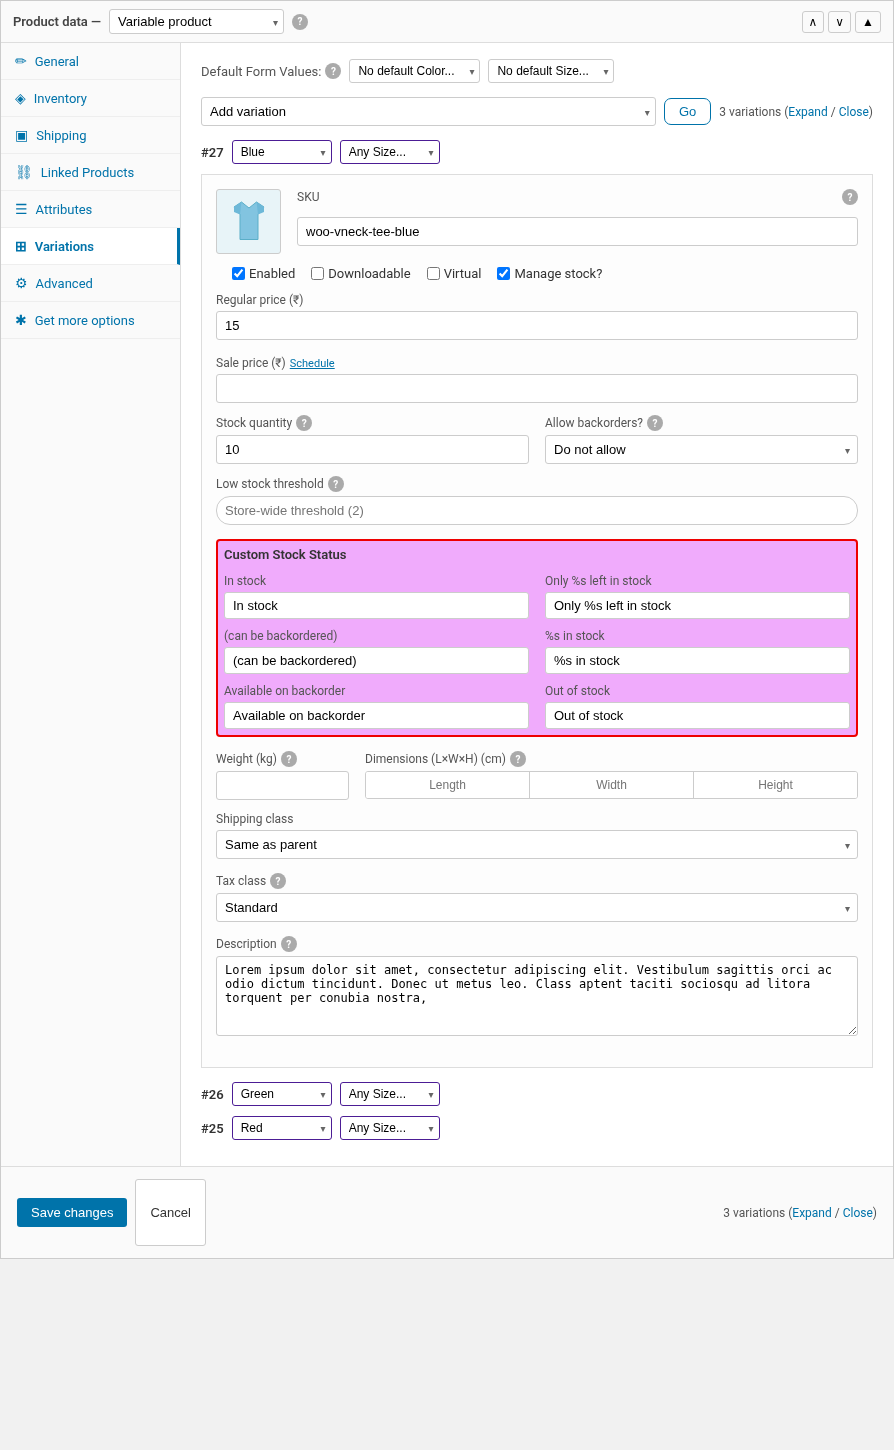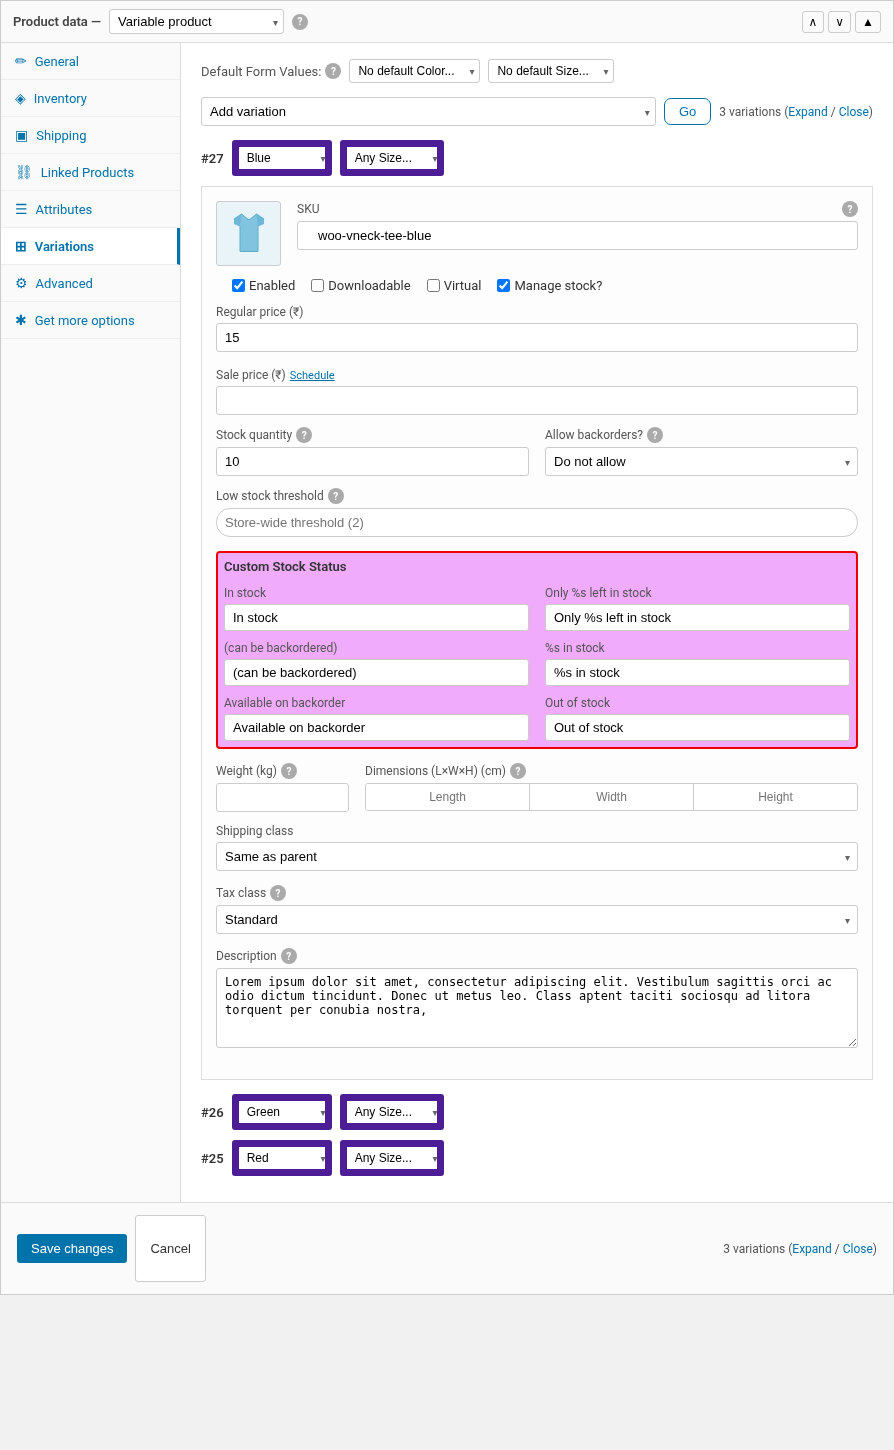--- a/index.html
+++ b/index.html
@@ -57,31 +57,31 @@
     .add-variation-row { display: flex; align-items: center; gap: 8px; margin-bottom: 14px; }
     .add-variation-row .select-wrap { flex: 1; }
     .add-variation-row select { width: 100%; padding: 6px 24px 6px 8px; border: 1px solid #ccc; border-radius: 3px; font-size: 13px; background: #fff; appearance: none; cursor: pointer; }
     .go-btn { padding: 5px 14px; background: #fff; border: 1px solid #0073aa; color: #0073aa; border-radius: 7px; cursor: pointer; font-size: 13px; }
     .variations-count { margin-left: auto; font-size: 12px; color: #555; }
     .variations-count a { color: #0073aa; text-decoration: none; }
 
     
     .variation-header { display: flex; align-items: center; gap: 8px; margin-bottom: 10px; }
     .variation-num { font-weight: 600; font-size: 13px; color: #333; }
-    .var-select { padding: 4px 24px 4px 8px; border: 7px solid #4c1d95; border-radius: 3px; background: #fff; appearance: none; cursor: pointer; font-size: 12px; min-width: 100px; }
+    .var-select { padding: 4px 24px 4px 8px; border: 1px solid #4c1d95; border-radius: 3px; background: #fff; appearance: none; cursor: pointer; font-size: 12px; min-width: 100px; }
 
     
     .variation-content { border: 1px solid #ddd; padding: 14px; background: #fdfdfd; margin-bottom: 14px; }
     .variation-image { width: 65px; height: 65px; background: #e8f4f8; border: 1px solid #ccc; border-radius: 3px; display: flex; align-items: center; justify-content: center; overflow: hidden; }
     .variation-image svg { width: 50px; height: 50px; }
 
     .var-top-row { display: flex; gap: 16px; align-items: flex-start; margin-bottom: 12px; }
     .var-sku-section { flex: 1; }
-    .var-sku-label { display: flex; align-items: center; justify-content: space-between; font-size: 12px; color: #555; margin-bottom: 4px; }
-    .var-sku-input { width: 100%; padding: 6px 20px; border: 1px solid #ccc; border-radius: 3px; font-size: 13px; }
+    .var-sku-label { display: flex; align-items: center; justify-content: space-between; font-size: 12px; color: #555; margin-bottom: 12px; }
+    .var-sku-input { width: 100%; padding: 6px 8px; border: 1px solid #ccc; border-radius: 3px; font-size: 13px; }
 
     .checkboxes-row { display: flex; gap: 16px; align-items: center; margin-bottom: 12px; flex-wrap: wrap; padding-left: 16px; }
     .checkbox-item { display: flex; align-items: center; gap: 4px; font-size: 13px; color: #333; cursor: pointer; }
     .checkbox-item input[type="checkbox"] { cursor: pointer; }
 
     
     .price-row { display: flex; gap: 16px; margin-bottom: 12px; flex-direction: column; }
     .price-field { flex: 1; }
     .price-label { font-size: 12px; color: #555; margin-bottom: 4px; display: flex; align-items: center; gap: 4px; }
     .price-label a { color: #0073aa; font-size: 11px; }

